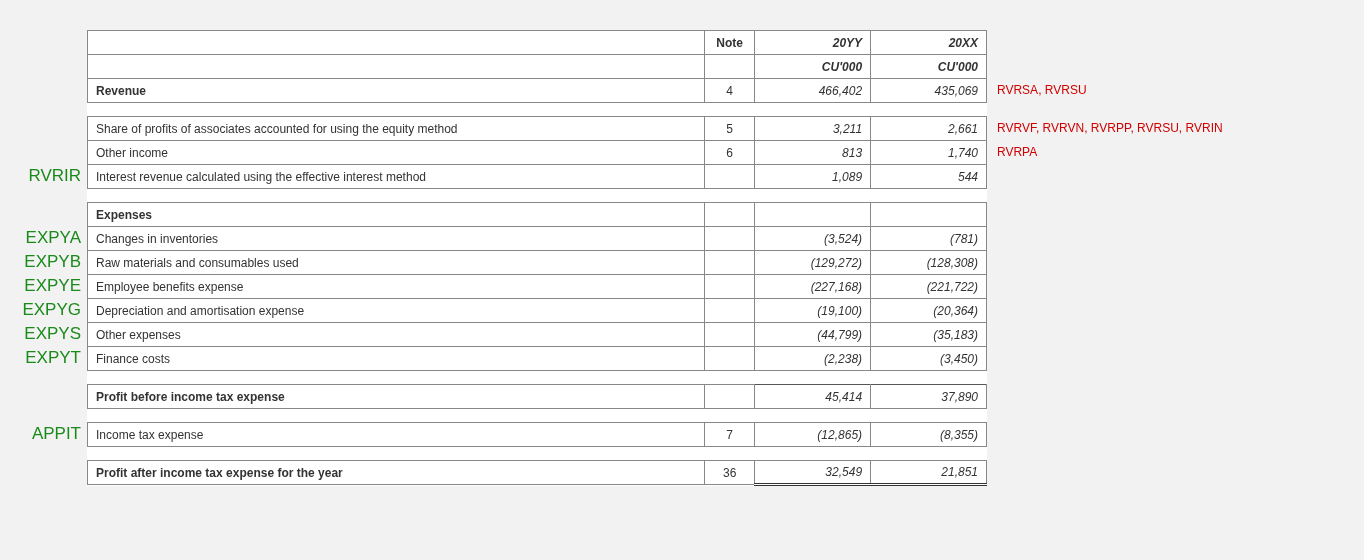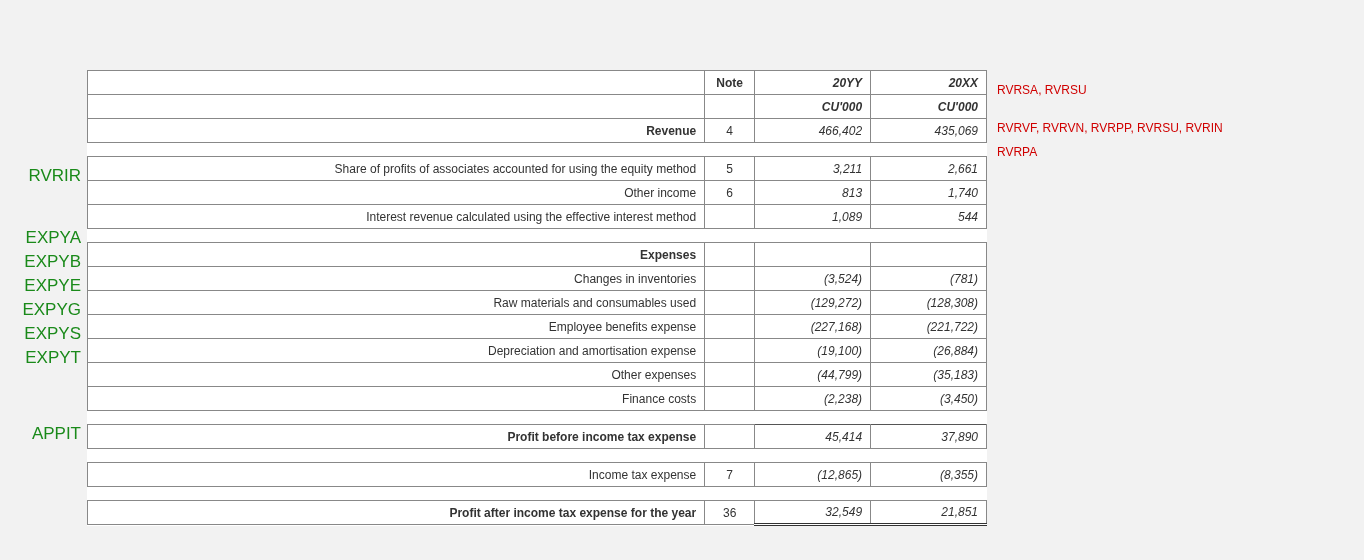--- a/index.html
+++ b/index.html
@@ -39,31 +39,30 @@
       line-height: 24px;
       padding-left: 4px;
       white-space: nowrap;
     }
     .spacer { height: 24px; }
     .gap { height: 14px; }
     table {
       border-collapse: collapse;
       width: 900px;
       background: #fff;
-      margin-top: 40px;
     }
     td, th {
       border: 1px solid #888;
       padding: 0 8px;
       height: 24px;
       vertical-align: middle;
       background: #fff;
     }
     th { font-weight: bold; text-align: center; }
-    .col-desc { width: 618px; text-align: right; }
+    .col-desc { width: 618px; text-align: left; }
     .col-note { width: 50px; text-align: center; }
     .col-val  { width: 116px; text-align: right; font-style: italic; }
     .bold { font-weight: bold; }
     .subtotal-top td.col-val { border-top: 1px solid #555; }
     .grand-total td.col-val { border-bottom: 3px double #333; }
     .section-gap td {
       border: none;
       background: transparent;
       height: 14px;
       padding: 0;
@@ -167,21 +166,21 @@
             <tr>
               <td class="col-desc">Employee benefits expense</td>
               <td class="col-note"></td>
               <td class="col-val">(227,168)</td>
               <td class="col-val">(221,722)</td>
             </tr>
             <tr>
               <td class="col-desc">Depreciation and amortisation expense</td>
               <td class="col-note"></td>
               <td class="col-val">(19,100)</td>
-              <td class="col-val">(26,884)</td>
+              <td class="col-val">(20,364)</td>
             </tr>
             <tr>
               <td class="col-desc">Other expenses</td>
               <td class="col-note"></td>
               <td class="col-val">(44,799)</td>
               <td class="col-val">(35,183)</td>
             </tr>
             <tr>
               <td class="col-desc">Finance costs</td>
               <td class="col-note"></td>

